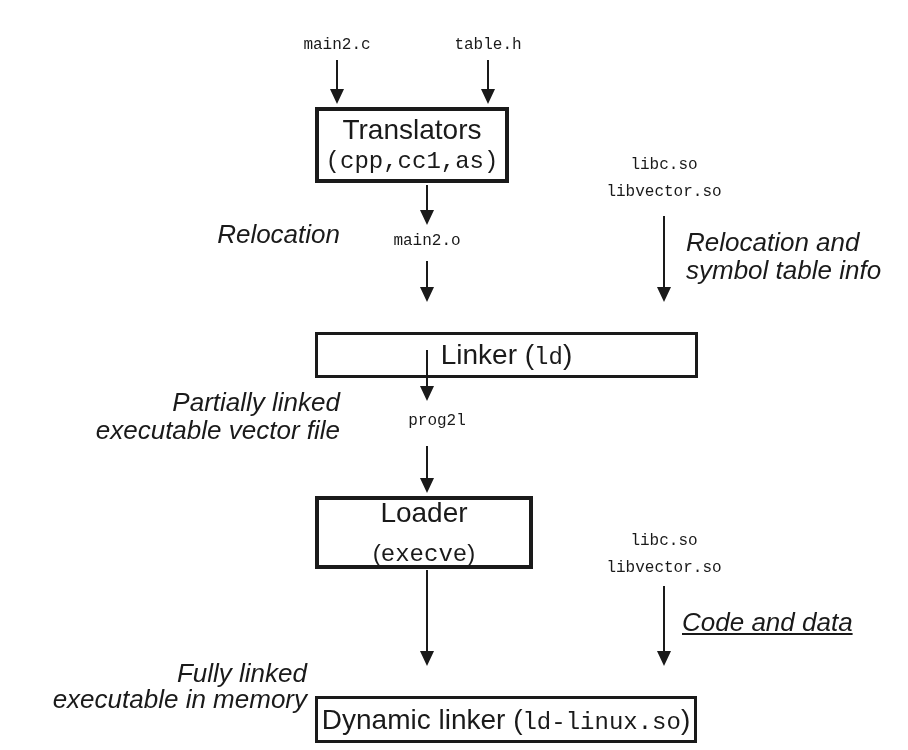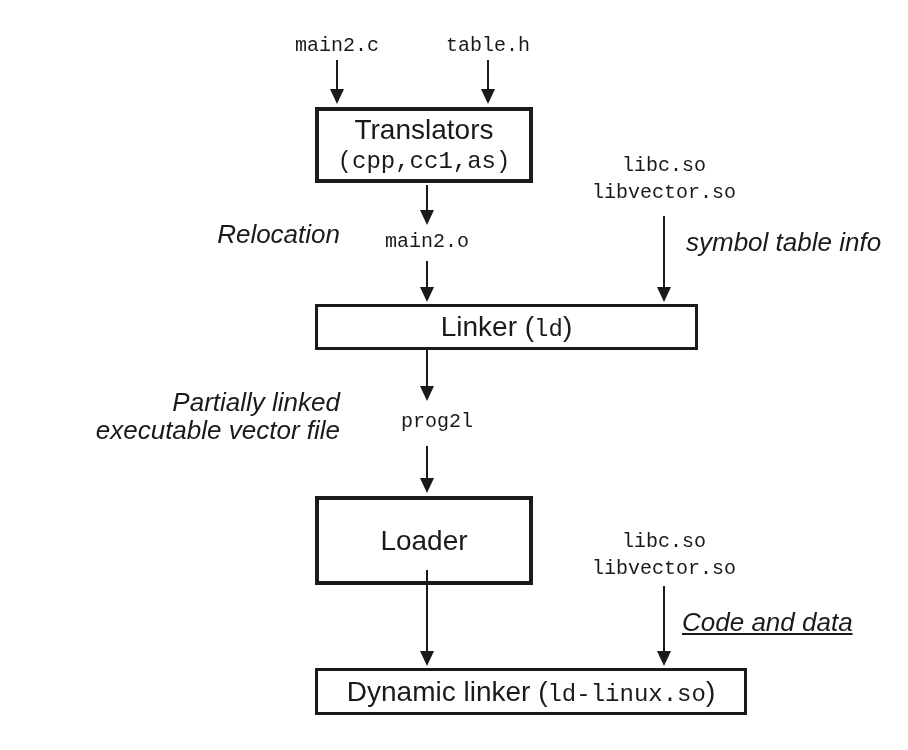--- a/index.html
+++ b/index.html
@@ -15,21 +15,21 @@
     font-family: "Liberation Sans", sans-serif;
     color: #1a1a1a;
     overflow: hidden;
   }
   .mono {
     font-family: "Liberation Mono", "DejaVu Sans Mono", monospace;
   }
   .file-label {
     position: absolute;
     transform: translateX(-50%);
-    font-size: 20px;
+    font-size: 16px;
     white-space: nowrap;
     text-align: center;
     line-height: 27px;
   }
   .annotation {
     position: absolute;
     font-style: italic;
     font-size: 26px;
     line-height: 28px;
     white-space: nowrap;
@@ -39,21 +39,21 @@
     position: absolute;
     box-sizing: border-box;
     background: #ffffff;
     border: 4px solid #1a1a1a;
     display: flex;
     flex-direction: column;
     align-items: center;
     justify-content: center;
     text-align: center;
   }
-  .box.thin { border-width: 3px; }
+  .box.thin { border-width: 3px; margin-top: 28px; }
   .box .title {
     font-size: 28px;
     line-height: 34px;
     white-space: nowrap;
   }
   .box .subtitle {
     font-size: 24px;
     line-height: 30px;
     white-space: nowrap;
   }
@@ -95,21 +95,21 @@
 
   <div class="arrow" style="left:330px; top:60px; height:44px;">
     <div class="arrow-line"></div>
     <div class="arrow-head"></div>
   </div>
   <div class="arrow" style="left:481px; top:60px; height:44px;">
     <div class="arrow-line"></div>
     <div class="arrow-head"></div>
   </div>
 
-  <div class="box" style="left:315px; top:107px; width:218px; height:76px;">
+  <div class="box" style="left:315px; top:107px; width:194px; height:76px;">
     <div class="title">Translators</div>
     <div class="subtitle mono">(cpp,cc1,as)</div>
   </div>
 
   <div class="arrow" style="left:420px; top:185px; height:40px;">
     <div class="arrow-line"></div>
     <div class="arrow-head"></div>
   </div>
 
   <div class="annotation right-aligned" style="right:568px; top:220px;">
@@ -122,20 +122,21 @@
     <div>libc.so</div>
     <div>libvector.so</div>
   </div>
 
   <div class="arrow" style="left:657px; top:216px; height:86px;">
     <div class="arrow-line"></div>
     <div class="arrow-head"></div>
   </div>
 
   <div class="annotation" style="left:686px; top:228px;">
+    <div>Relocation and</div>
     <div>symbol table info</div>
   </div>
 
   <div class="arrow" style="left:420px; top:261px; height:41px;">
     <div class="arrow-line"></div>
     <div class="arrow-head"></div>
   </div>
 
   <div class="box thin" style="left:315px; top:304px; width:383px; height:46px;">
     <div class="inline-label"><span>Linker (</span><span class="mono">ld</span><span>)</span></div>
@@ -151,39 +152,44 @@
     <div>executable vector file</div>
   </div>
 
   <div class="file-label mono" style="left:437px; top:408px;">prog2l</div>
 
   <div class="arrow" style="left:420px; top:446px; height:47px;">
     <div class="arrow-line"></div>
     <div class="arrow-head"></div>
   </div>
 
-  <div class="box" style="left:315px; top:496px; width:218px; height:89px;gap:8px;">
+  <div class="box" style="left:315px; top:496px; width:218px; height:73px;gap:8px;">
     <div class="title">Loader</div>
+    <div class="subtitle"><span style="font-size:24px;">(</span><span class="mono">execve</span><span style="font-size:24px;">)</span></div>
   </div>
 
   <div class="file-label mono" style="left:664px; top:528px;">
     <div>libc.so</div>
     <div>libvector.so</div>
   </div>
 
   <div class="arrow" style="left:420px; top:570px; height:96px;">
     <div class="arrow-line"></div>
     <div class="arrow-head"></div>
   </div>
 
   <div class="arrow" style="left:657px; top:586px; height:80px;">
     <div class="arrow-line"></div>
     <div class="arrow-head"></div>
   </div>
 
   <div class="annotation" style="left:682px; top:608px;text-decoration:underline;">Code and data</div>
 
+  <div class="annotation right-aligned" style="right:601px; top:660px; line-height:26px;">
+    <div>Fully linked</div>
+    <div>executable in memory</div>
+  </div>
 
-  <div class="box thin" style="left:315px; top:668px; width:432px; height:47px;">
+  <div class="box thin" style="left:315px; top:668px; width:382px; height:47px;">
     <div class="inline-label"><span>Dynamic linker (</span><span class="mono">ld-linux.so</span><span>)</span></div>
   </div>
 
 </div>
 
 </body></html>

